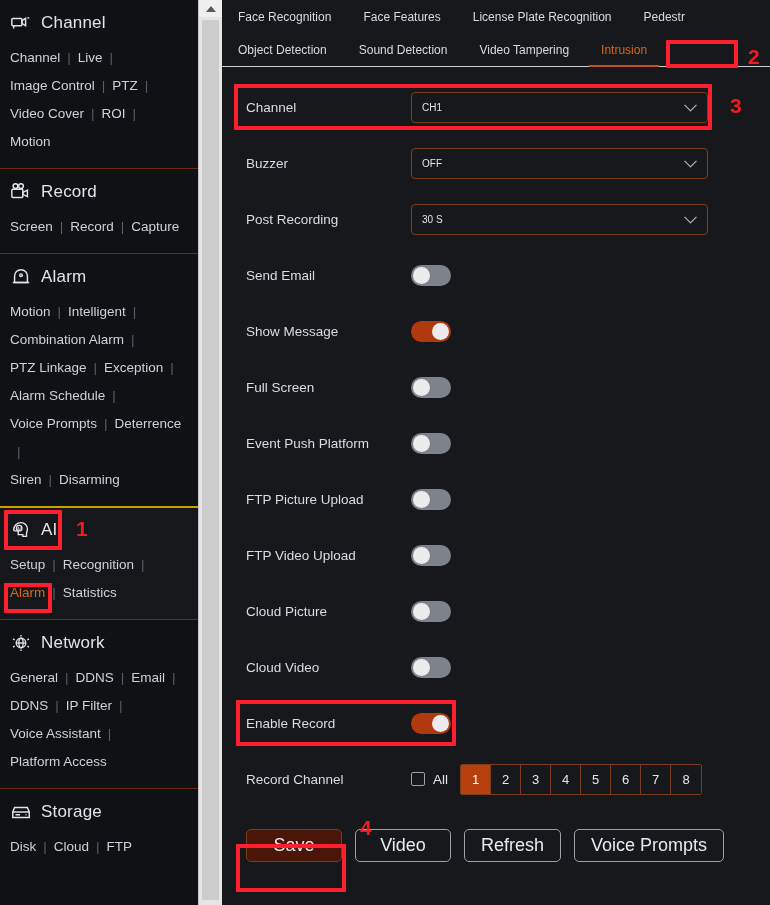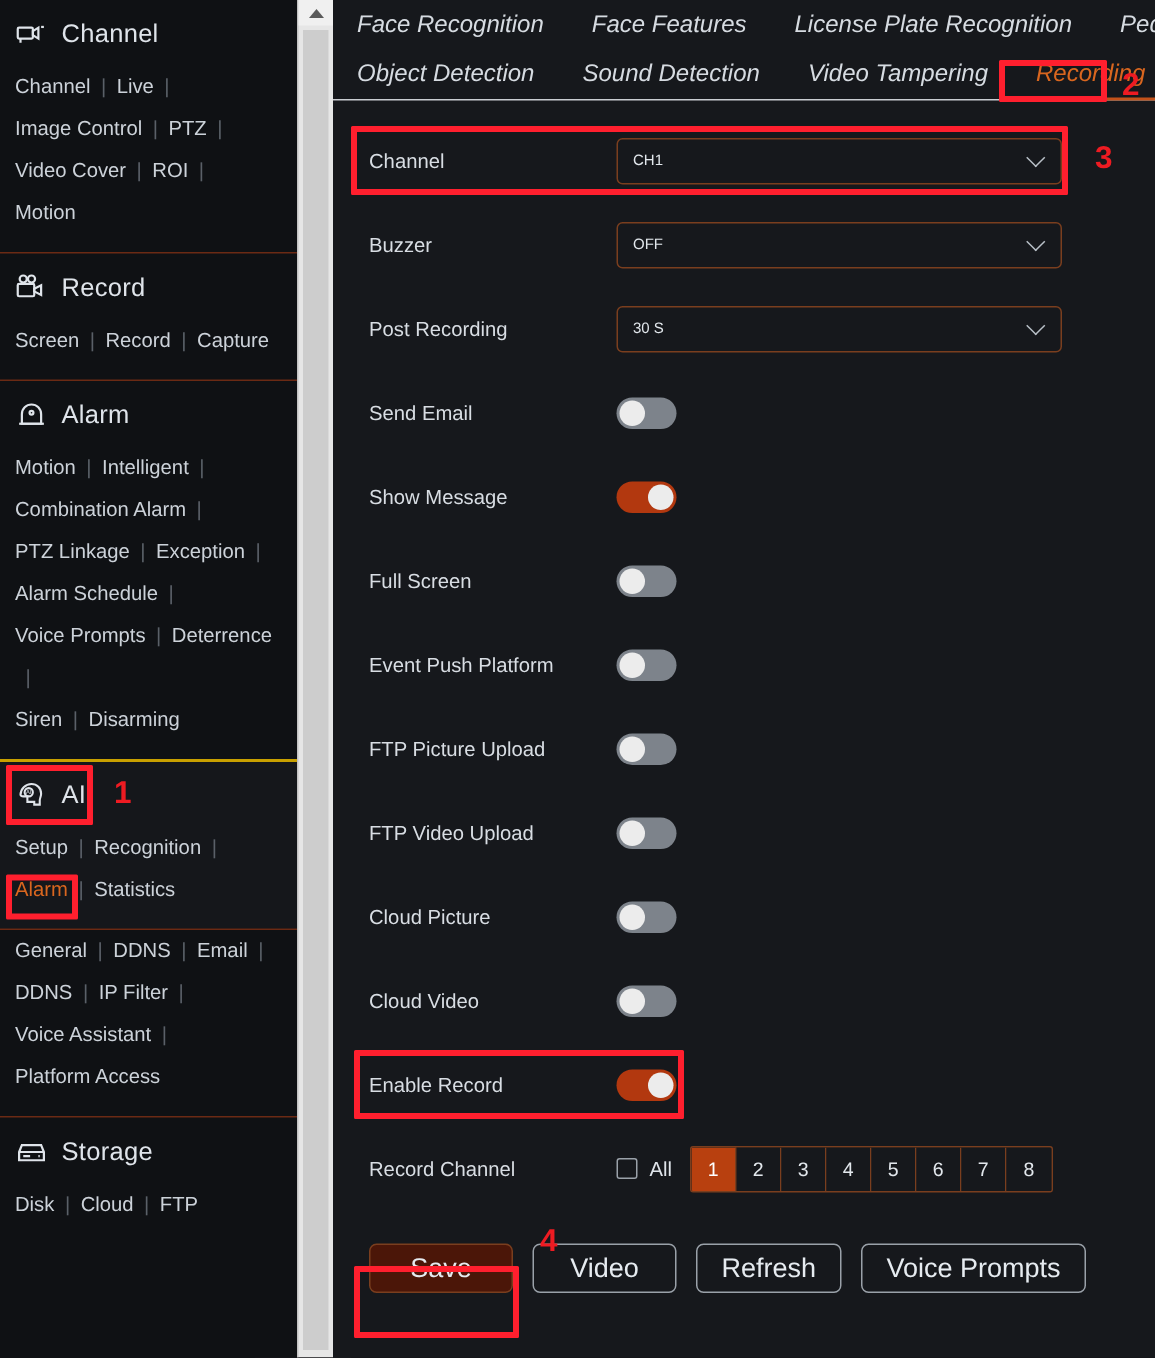--- a/index.html
+++ b/index.html
@@ -80,21 +80,21 @@
     position: absolute; left: 222px; top: 0; width: 548px; height: 905px;
     background: #16181c;
   }
   .tabs {
     position: relative; padding: 0 0 0 0;
     border-bottom: 1px solid #c9ccd1;
   }
   .tab-row { display: flex; align-items: center; height: 33px; white-space: nowrap; }
   .tab {
     position: relative; display: inline-flex; align-items: center; justify-content: center;
-    height: 33px; padding: 0 16px; font-size: 16px; color: #d6dbe1; font-style: italic;
+    height: 33px; padding: 0 16px; font-size: 12px; color: #d6dbe1;
   }
   .tab.sel { color: #d9661f; }
   .tab.sel::after {
     content: ""; position: absolute; left: 4px; right: 4px; bottom: -1px;
     height: 2px; background: #c4521a;
   }
 
   .form { padding: 12px 0 0 0; }
   .row {
     display: flex; align-items: center; height: 56px; padding-left: 24px;
@@ -269,20 +269,29 @@
             <span class="sep">|</span>
           </div>
           <div class="sub-row">
             <a href="#" class="sel">Alarm</a>
             <span class="sep">|</span>
             <a href="#">Statistics</a>
           </div>
         </div>
       </div>
       <div class="side-group">
+        <div class="group-head">
+          <span class="gicon"><svg viewBox="0 0 24 24" width="22" height="22" fill="none" stroke="#dfe4ea" stroke-width="1.5">
+              <circle cx="12" cy="12" r="5.2"></circle>
+              <ellipse cx="12" cy="12" rx="2.3" ry="5.2"></ellipse>
+              <path d="M7 12h10"></path>
+              <path d="M3.3 7.5l1.8 1M20.7 7.5l-1.8 1M3.3 16.5l1.8-1M20.7 16.5l-1.8-1M12 3.2v1.6M12 19.2v1.6"></path>
+            </svg></span>
+          <span class="gtitle">Network</span>
+        </div>
         <div class="sub-links">
           <div class="sub-row">
             <a href="#">General</a>
             <span class="sep">|</span>
             <a href="#">DDNS</a>
             <span class="sep">|</span>
             <a href="#">Email</a>
             <span class="sep">|</span>
           </div>
           <div class="sub-row">
@@ -334,21 +343,21 @@
       <div class="tab-row" id="tab-row-1">
           <div class="tab">Face Recognition</div>
           <div class="tab">Face Features</div>
           <div class="tab">License Plate Recognition</div>
           <div class="tab">Pedestr</div>
         </div>
       <div class="tab-row" id="tab-row-2">
           <div class="tab">Object Detection</div>
           <div class="tab">Sound Detection</div>
           <div class="tab">Video Tampering</div>
-          <div class="tab sel">Recording</div>
+          <div class="tab sel">Intrusion</div>
         </div>
     </div>
 
     <div class="form">
 
       <div class="row">
         <div class="lbl">Channel</div>
         <div class="select">
           <span>CH1</span>
           <span class="caret"></span>

